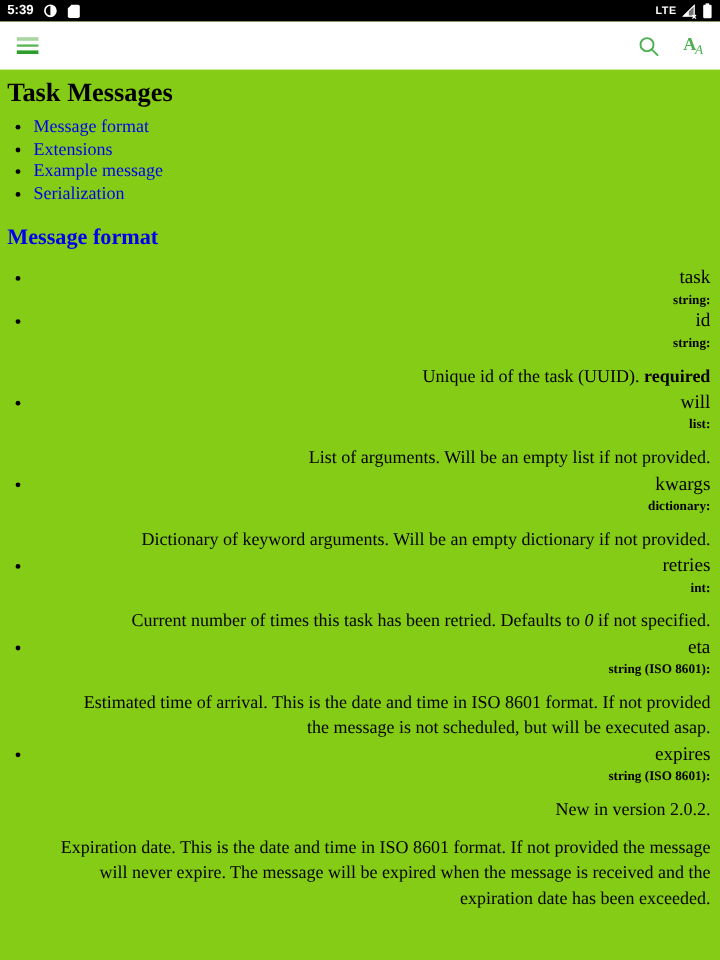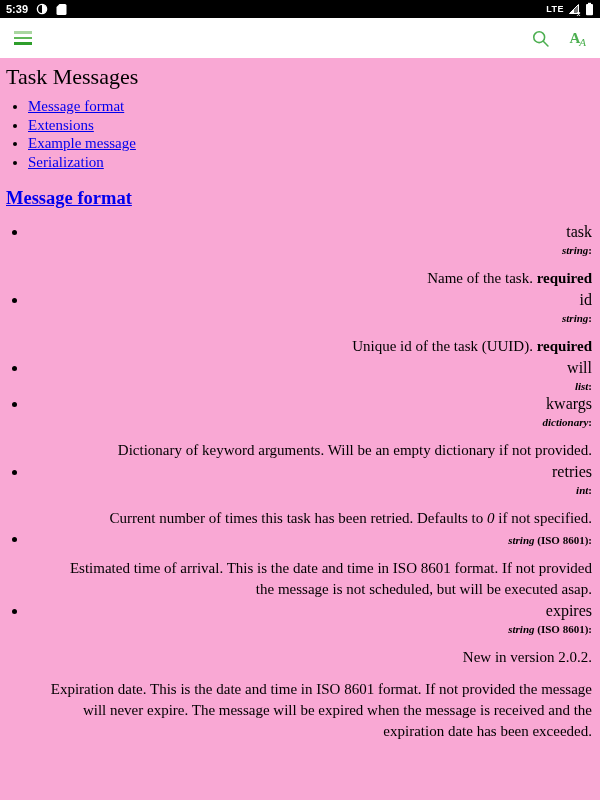--- a/index.html
+++ b/index.html
@@ -3,21 +3,21 @@
 <meta charset="utf-8">
 <style>
   * { box-sizing: border-box; }
   html, body { margin: 0; padding: 0; }
   body {
     width: 600px; height: 800px;
     background: #ffffff;
     font-family: "Liberation Serif", serif;
     color: #000000;
   }
-  .screen { width: 600px; height: 800px; overflow: hidden; background: #f9a8d4; }
+  .screen { width: 600px; height: 800px; overflow: hidden; background: #84cc16; }
 
   
   .status-bar {
     height: 18px; background: #000000; color: #ffffff;
     display: flex; align-items: center; padding: 0 6px;
     font-family: "Liberation Sans", sans-serif; font-size: 11px; font-weight: bold;
   }
   .status-left { display: flex; align-items: center; gap: 8px; }
   .status-right { margin-left: auto; display: flex; align-items: center; gap: 4px; }
   .status-right .net { font-size: 9px; font-weight: bold; letter-spacing: 0.5px; }
@@ -37,35 +37,35 @@
   .font-icon {
     color: #4CAF50; font-family: "Liberation Serif", serif; cursor: pointer;
     display: inline-flex; align-items: flex-end; line-height: 1;
   }
   .font-icon .big-a { font-size: 15px; font-weight: bold; }
   .font-icon .small-a { font-size: 11px; font-style: italic; margin-left: -1px; position: relative; top: 2px; }
 
   
   .content { padding: 0 8px 0 6px; }
   h1 {
-    font-size: 22px; font-weight: normal; margin: 7px 0 8px 0; line-height: 1.1;
+    font-size: 22px; font-weight: bold; margin: 7px 0 8px 0; line-height: 1.1;
   }
   ul.toc { margin: 0 0 2px 0; padding-left: 22px; }
   ul.toc li { font-size: 15px; line-height: 18.5px; }
-  a.doc-link { color: #0000EE; text-decoration: underline; cursor: pointer; }
+  a.doc-link { color: #0000EE; cursor: pointer; }
   h2 { margin: 17px 0 0 0; font-size: 18.5px; font-weight: bold; line-height: 1.1; }
   h2 a.doc-link { font-weight: bold; }
 
   ul.fields { margin: 13px 0 0 0; padding-left: 22px; }
   ul.fields > li { margin: 0 0 1px 0; text-align: right; }
   .term { font-size: 16px; line-height: 20px; }
   .ftype {
     margin: 1px 0 0 29px; font-size: 11px; line-height: 14px; font-weight: bold;
   }
-  .ftype .tname { font-style: italic; }
+  .ftype .tname { }
   .para { margin: 11px 0 0 22px; font-size: 15px; line-height: 21px; }
   .para.gap { }
   .para b { font-weight: bold; }
   .para i { font-style: italic; }
 </style>
 </head>
 <body>
 
 <div class="screen">
 
@@ -123,47 +123,48 @@
       <li><a class="doc-link">Serialization</a></li>
     </ul>
 
     <h2><a class="doc-link">Message format</a></h2>
 
     <ul class="fields">
 
       <li>
         <div class="term">task</div>
         <div class="ftype"><span class="tname">string</span><span>:</span></div>
-        <p class="para"><span>Name of the task. </span><b>required</b></p>
       </li>
 
       <li>
         <div class="term">id</div>
         <div class="ftype"><span class="tname">string</span><span>:</span></div>
         <p class="para"><span>Unique id of the task (UUID). </span><b>required</b></p>
       </li>
 
       <li>
         <div class="term">will</div>
         <div class="ftype"><span class="tname">list</span><span>:</span></div>
+        <p class="para"><span>List of arguments. Will be an empty list if not provided.</span></p>
       </li>
 
       <li>
         <div class="term">kwargs</div>
         <div class="ftype"><span class="tname">dictionary</span><span>:</span></div>
         <p class="para"><span>Dictionary of keyword arguments. Will be an empty dictionary if not provided.</span></p>
       </li>
 
       <li>
         <div class="term">retries</div>
         <div class="ftype"><span class="tname">int</span><span>:</span></div>
         <p class="para"><span>Current number of times this task has been retried. Defaults to </span><i>0</i><span> if not specified.</span></p>
       </li>
 
       <li>
+        <div class="term">eta</div>
         <div class="ftype"><span class="tname">string</span><span> (ISO 8601):</span></div>
         <p class="para gap"><span>Estimated time of arrival. This is the date and time in ISO 8601 format. If not provided the message is not scheduled, but will be executed asap.</span></p>
       </li>
 
       <li>
         <div class="term">expires</div>
         <div class="ftype"><span class="tname">string</span><span> (ISO 8601):</span></div>
         <p class="para gap">New in version 2.0.2.</p>
         <p class="para"><span>Expiration date. This is the date and time in ISO 8601 format. If not provided the message will never expire. The message will be expired when the message is received and the expiration date has been exceeded.</span></p>
       </li>

